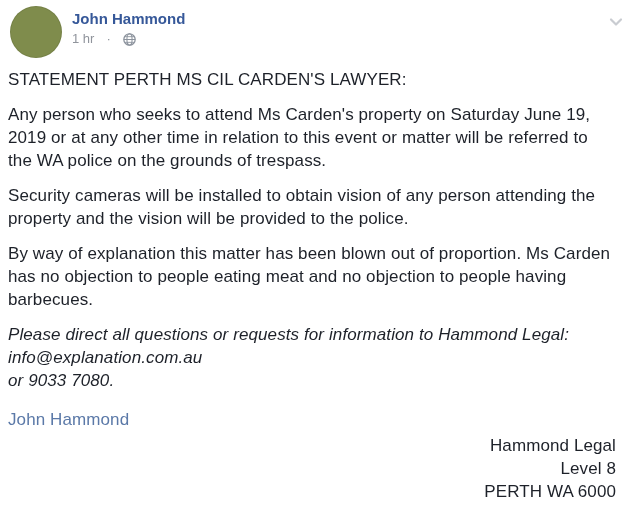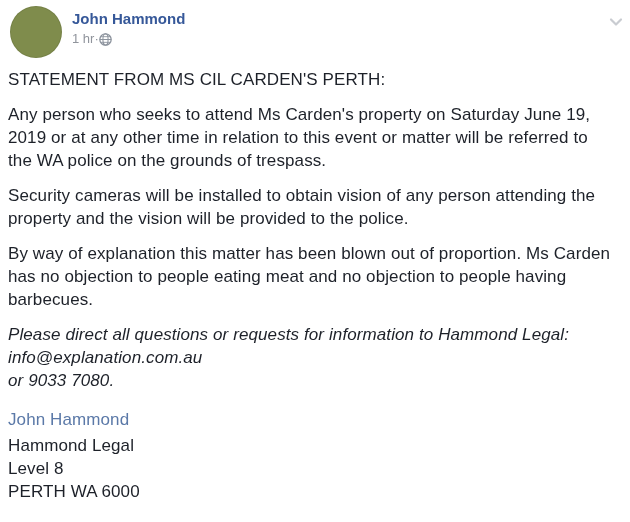--- a/index.html
+++ b/index.html
@@ -45,21 +45,21 @@
     font-weight: bold;
     color: #365899;
     text-decoration: none;
     cursor: pointer;
     line-height: 20px;
     display: inline-block;
   }
   .meta-row {
     display: flex;
     align-items: center;
-    gap: 0;
+    gap: 12px;
     margin-top: 2px;
     font-size: 13px;
     color: #90949c;
     line-height: 16px;
   }
   .meta-timestamp { cursor: pointer; }
   .meta-sep { color: #90949c; }
   .globe-icon { display: inline-block; width: 13px; height: 13px; }
   .menu-chevron {
     position: absolute;
@@ -91,21 +91,21 @@
     color: #5b79a8;
     text-decoration: none;
     cursor: pointer;
     margin: 4px 0 2px 0;
     line-height: 24px;
   }
   .signature-block {
     line-height: 25.5px;
     margin-bottom: 0 !important;
   }
-  .signature-line { display: block; }
+  .signature-line { display: block; text-align: right; }
 </style>
 </head>
 <body>
 
 <div class="post">
 
   <div class="post-header">
     <div class="avatar"></div>
 
     <div class="header-text">
@@ -126,21 +126,21 @@
     </div>
 
     <div class="menu-chevron">
       <svg width="16" height="16" viewBox="0 0 16 16">
         <polyline points="3,5.5 8,10.5 13,5.5" fill="none" stroke="#c9ccd1" stroke-width="2.2" stroke-linecap="round" stroke-linejoin="round"></polyline>
       </svg>
     </div>
   </div>
 
   <div class="post-body">
-    <p>STATEMENT FROM MS CIL CARDEN'S PERTH:</p>
+    <p>STATEMENT PERTH MS CIL CARDEN'S LAWYER:</p>
     <p>Any person who seeks to attend Ms Carden's property on Saturday June 19, 2019 or at any other time in relation to this event or matter will be referred to the WA police on the grounds of trespass.</p>
     <p>Security cameras will be installed to obtain vision of any person attending the property and the vision will be provided to the police.</p>
     <p>By way of explanation this matter has been blown out of proportion. Ms Carden has no objection to people eating meat and no objection to people having barbecues.</p>
 
     <p>
       <span class="contact-line">Please direct all questions or requests for information to Hammond Legal:</span>
       <span class="contact-line">info@explanation.com.au</span>
       <span class="contact-line">or 9033 7080.</span>
     </p>
 

